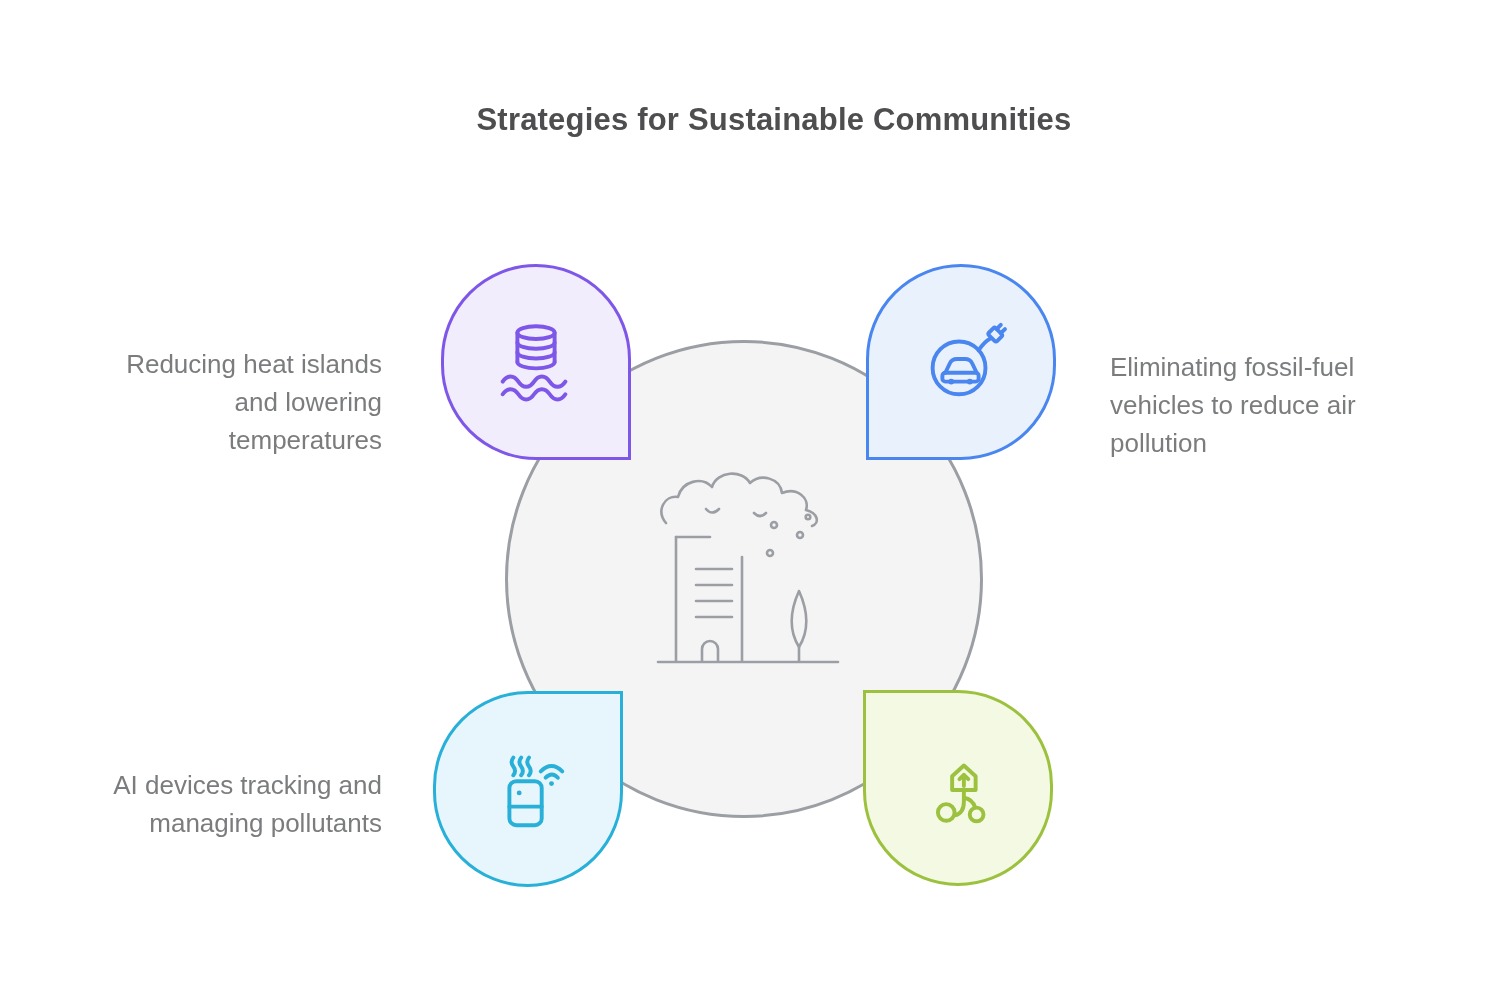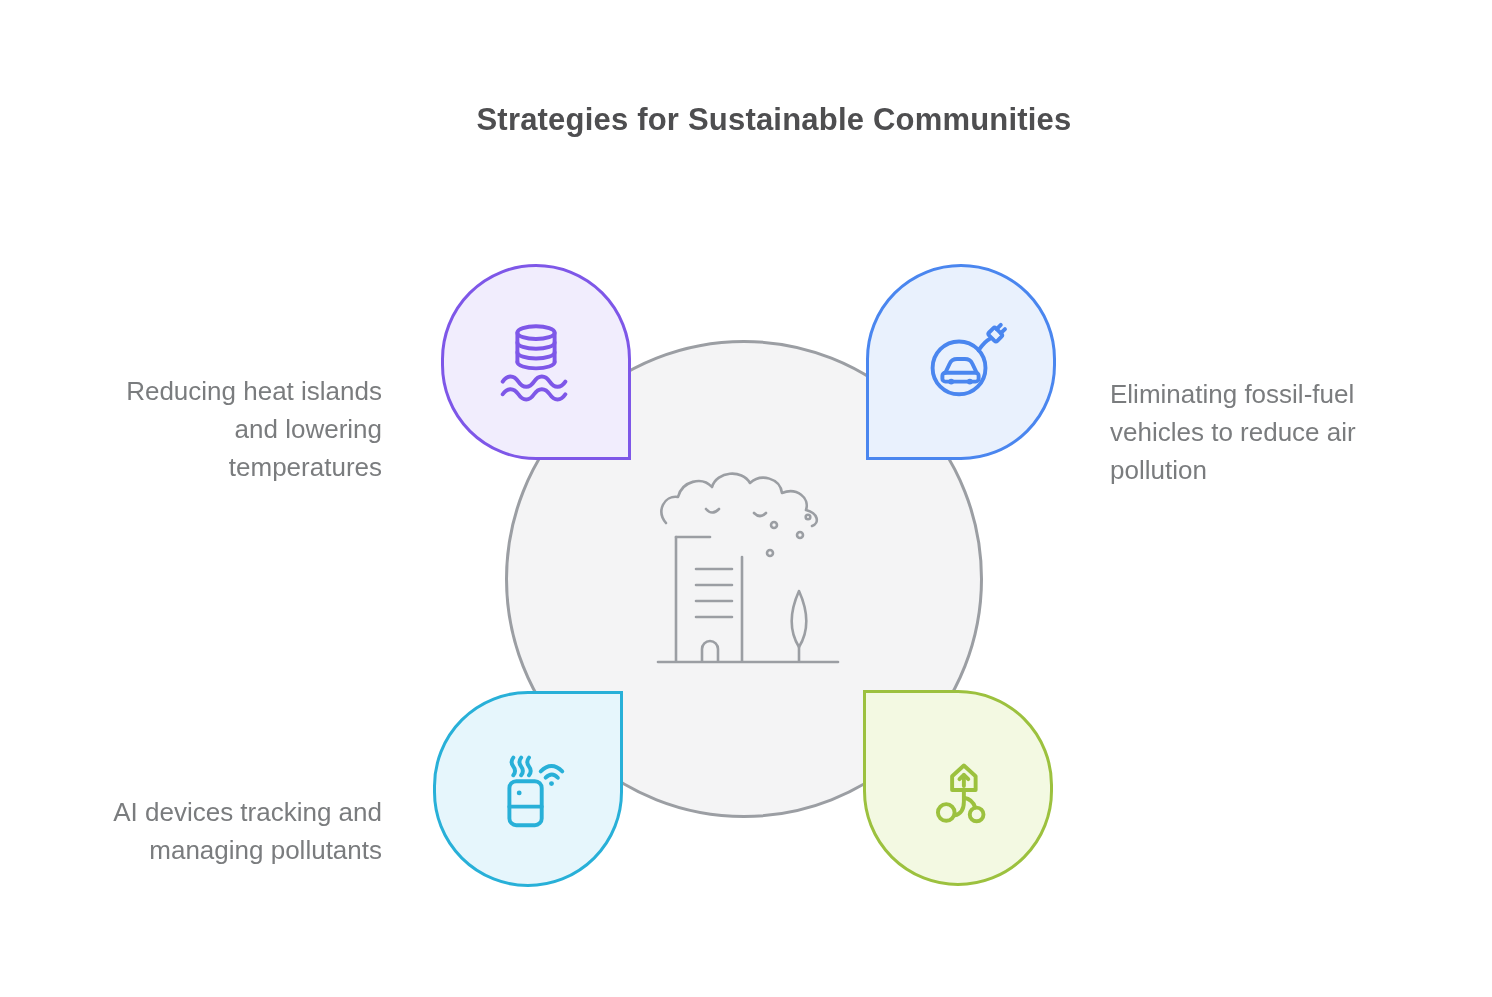--- a/index.html
+++ b/index.html
@@ -50,21 +50,20 @@
   .bubble.tr { left: 866px; top: 264px; border-radius: 98px 98px 98px 0; }
   .bubble.bl { left: 433px; top: 691px; border-radius: 98px 0 98px 98px; }
   .bubble.br { left: 863px; top: 690px; border-radius: 0 98px 98px 98px; }
 
   .caption {
     position: absolute;
     font-size: 26px;
     line-height: 1.46;
     color: var(--body-text, #7a7c7e);
     z-index: 1;
-    margin-top: 27px;
   }
   .caption.tl { left: 110px; top: 346px; width: 272px; text-align: right; }
   .caption.tr { left: 1110px; top: 349px; width: 302px; text-align: left; }
   .caption.bl { left: 60px;  top: 767px; width: 322px; text-align: right; }
   .caption.br { left: 1110px; top: 772px; width: 310px; text-align: left; }
 </style>
 </head>
 <body>
 
 <div class="canvas">

